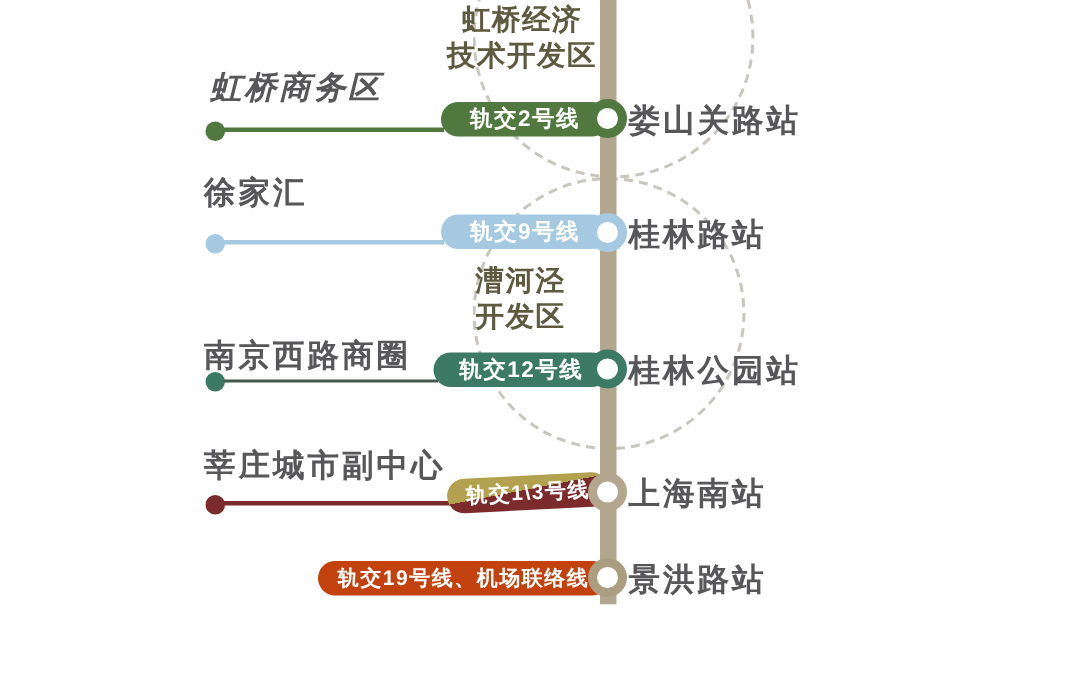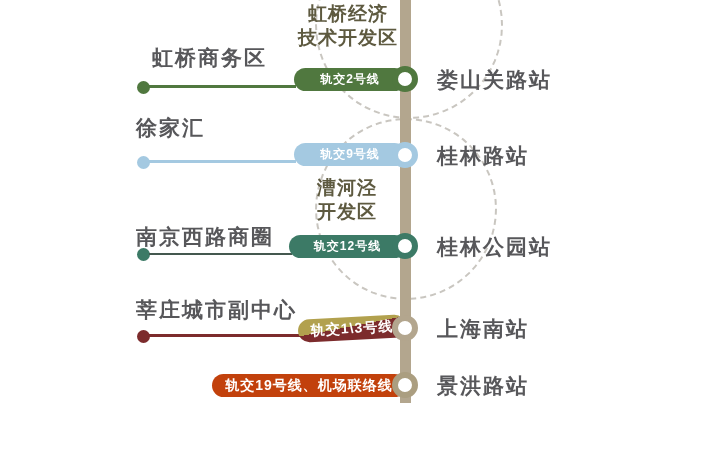--- a/index.html
+++ b/index.html
@@ -22,36 +22,36 @@
     font-size:19px;line-height:24px;font-weight:700;color:#5e5a40;
     letter-spacing:1px;
   }
   #zone-hongqiao{left:278px;top:2px;}
   #zone-caohejing{left:277px;top:176px;}
   .district-label{
     position:absolute;font-size:21px;color:#57575a;font-weight:600;
     letter-spacing:2px;white-space:nowrap;
   }
   .station-label{
-    position:absolute;left:437px;font-size:21px;color:#57575a;font-weight:600;
+    position:absolute;left:419px;font-size:21px;color:#57575a;font-weight:600;
     letter-spacing:2px;white-space:nowrap;
   }
   .dot{position:absolute;width:13px;height:13px;border-radius:50%;}
   .hline{position:absolute;}
   .pill{
     position:absolute;height:23px;border-radius:12px;color:#ffffff;
-    font-weight:700;font-size:12px;display:flex;align-items:center;
+    font-weight:700;font-size:15px;display:flex;align-items:center;
     justify-content:center;white-space:nowrap;letter-spacing:1px;
   }
   .station-circle{
     position:absolute;width:14px;height:14px;border-radius:50%;
     background:#ffffff;border-style:solid;border-width:6px;
   }
   
-  #district-1{left:152px;top:44px;}
+  #district-1{left:140px;top:44px;font-style:italic;}
   #dot-1{left:137px;top:81px;background:#50783f;}
   #hline-1{left:149px;top:85px;width:147px;height:3px;background:#50783f;}
   #pill-1{left:294px;top:68px;width:112px;background:#50783f;}
   #circle-1{left:392px;top:66px;border-color:#50783f;}
   #station-1{top:66px;}
   
   #district-2{left:136px;top:114px;}
   #dot-2{left:137px;top:156px;background:#a4c9e1;}
   #hline-2{left:149px;top:160px;width:147px;height:3px;background:#a4c9e1;}
   #pill-2{left:294px;top:143px;width:112px;background:#a4c9e1;}

